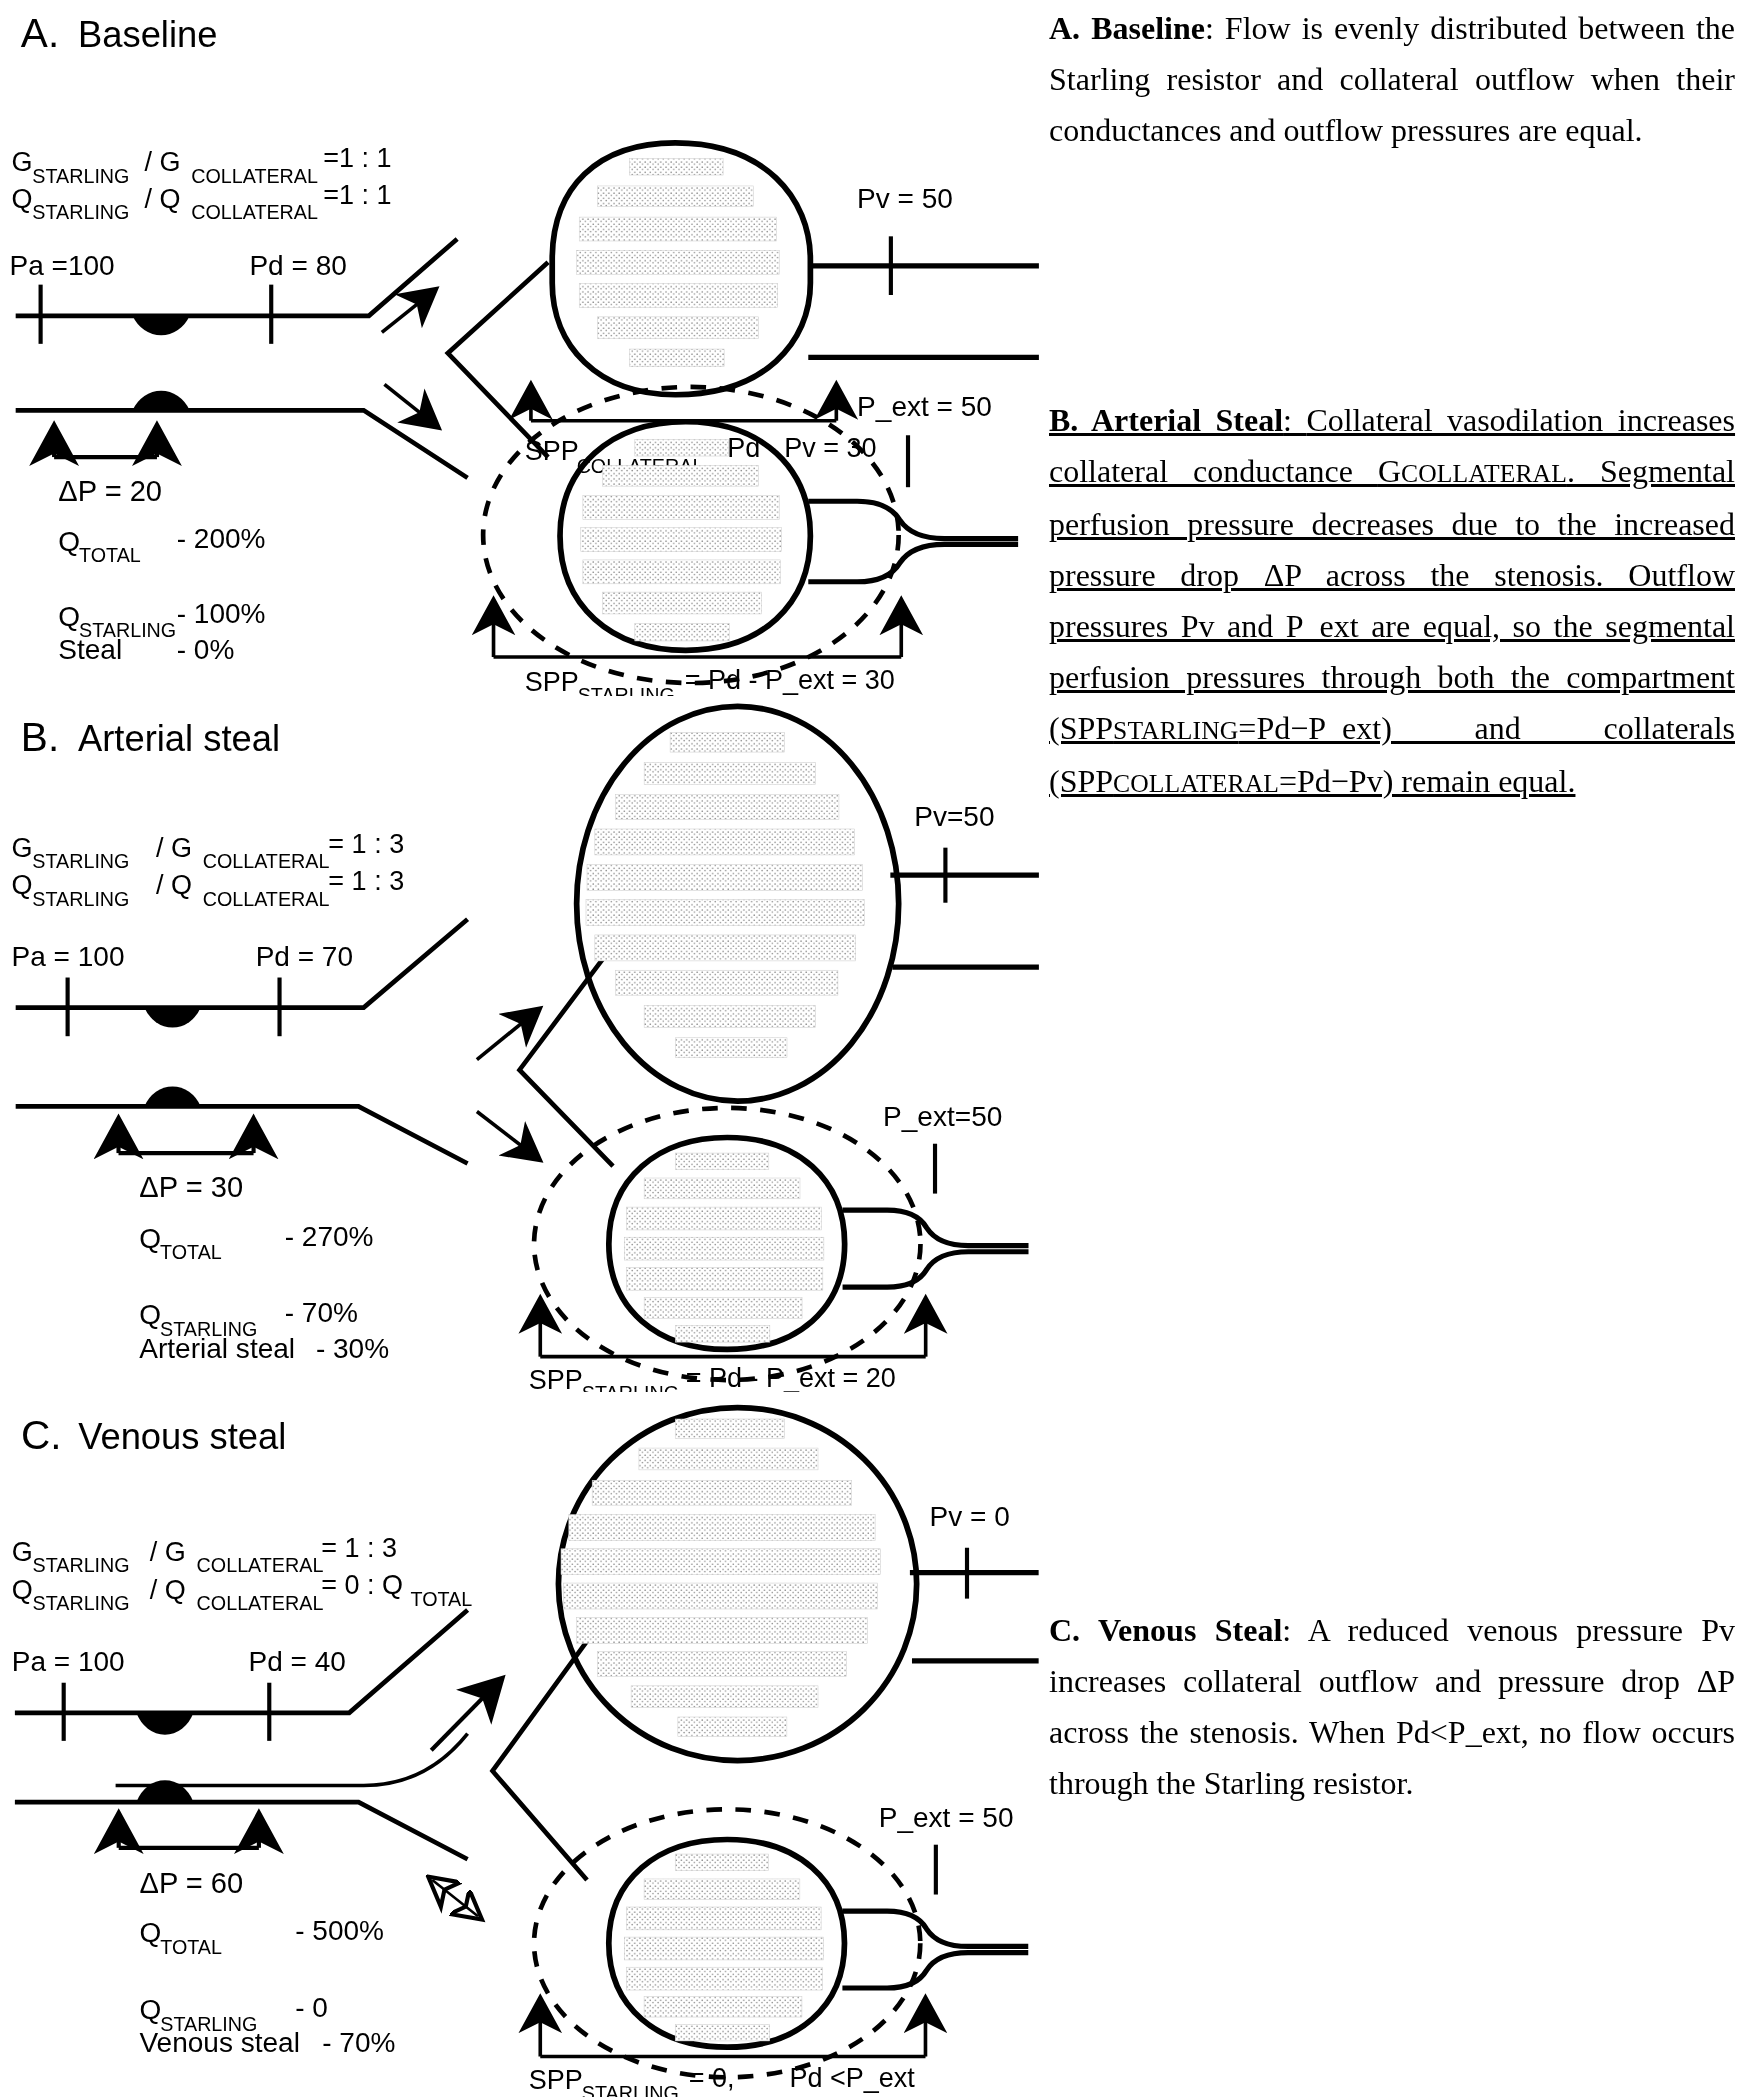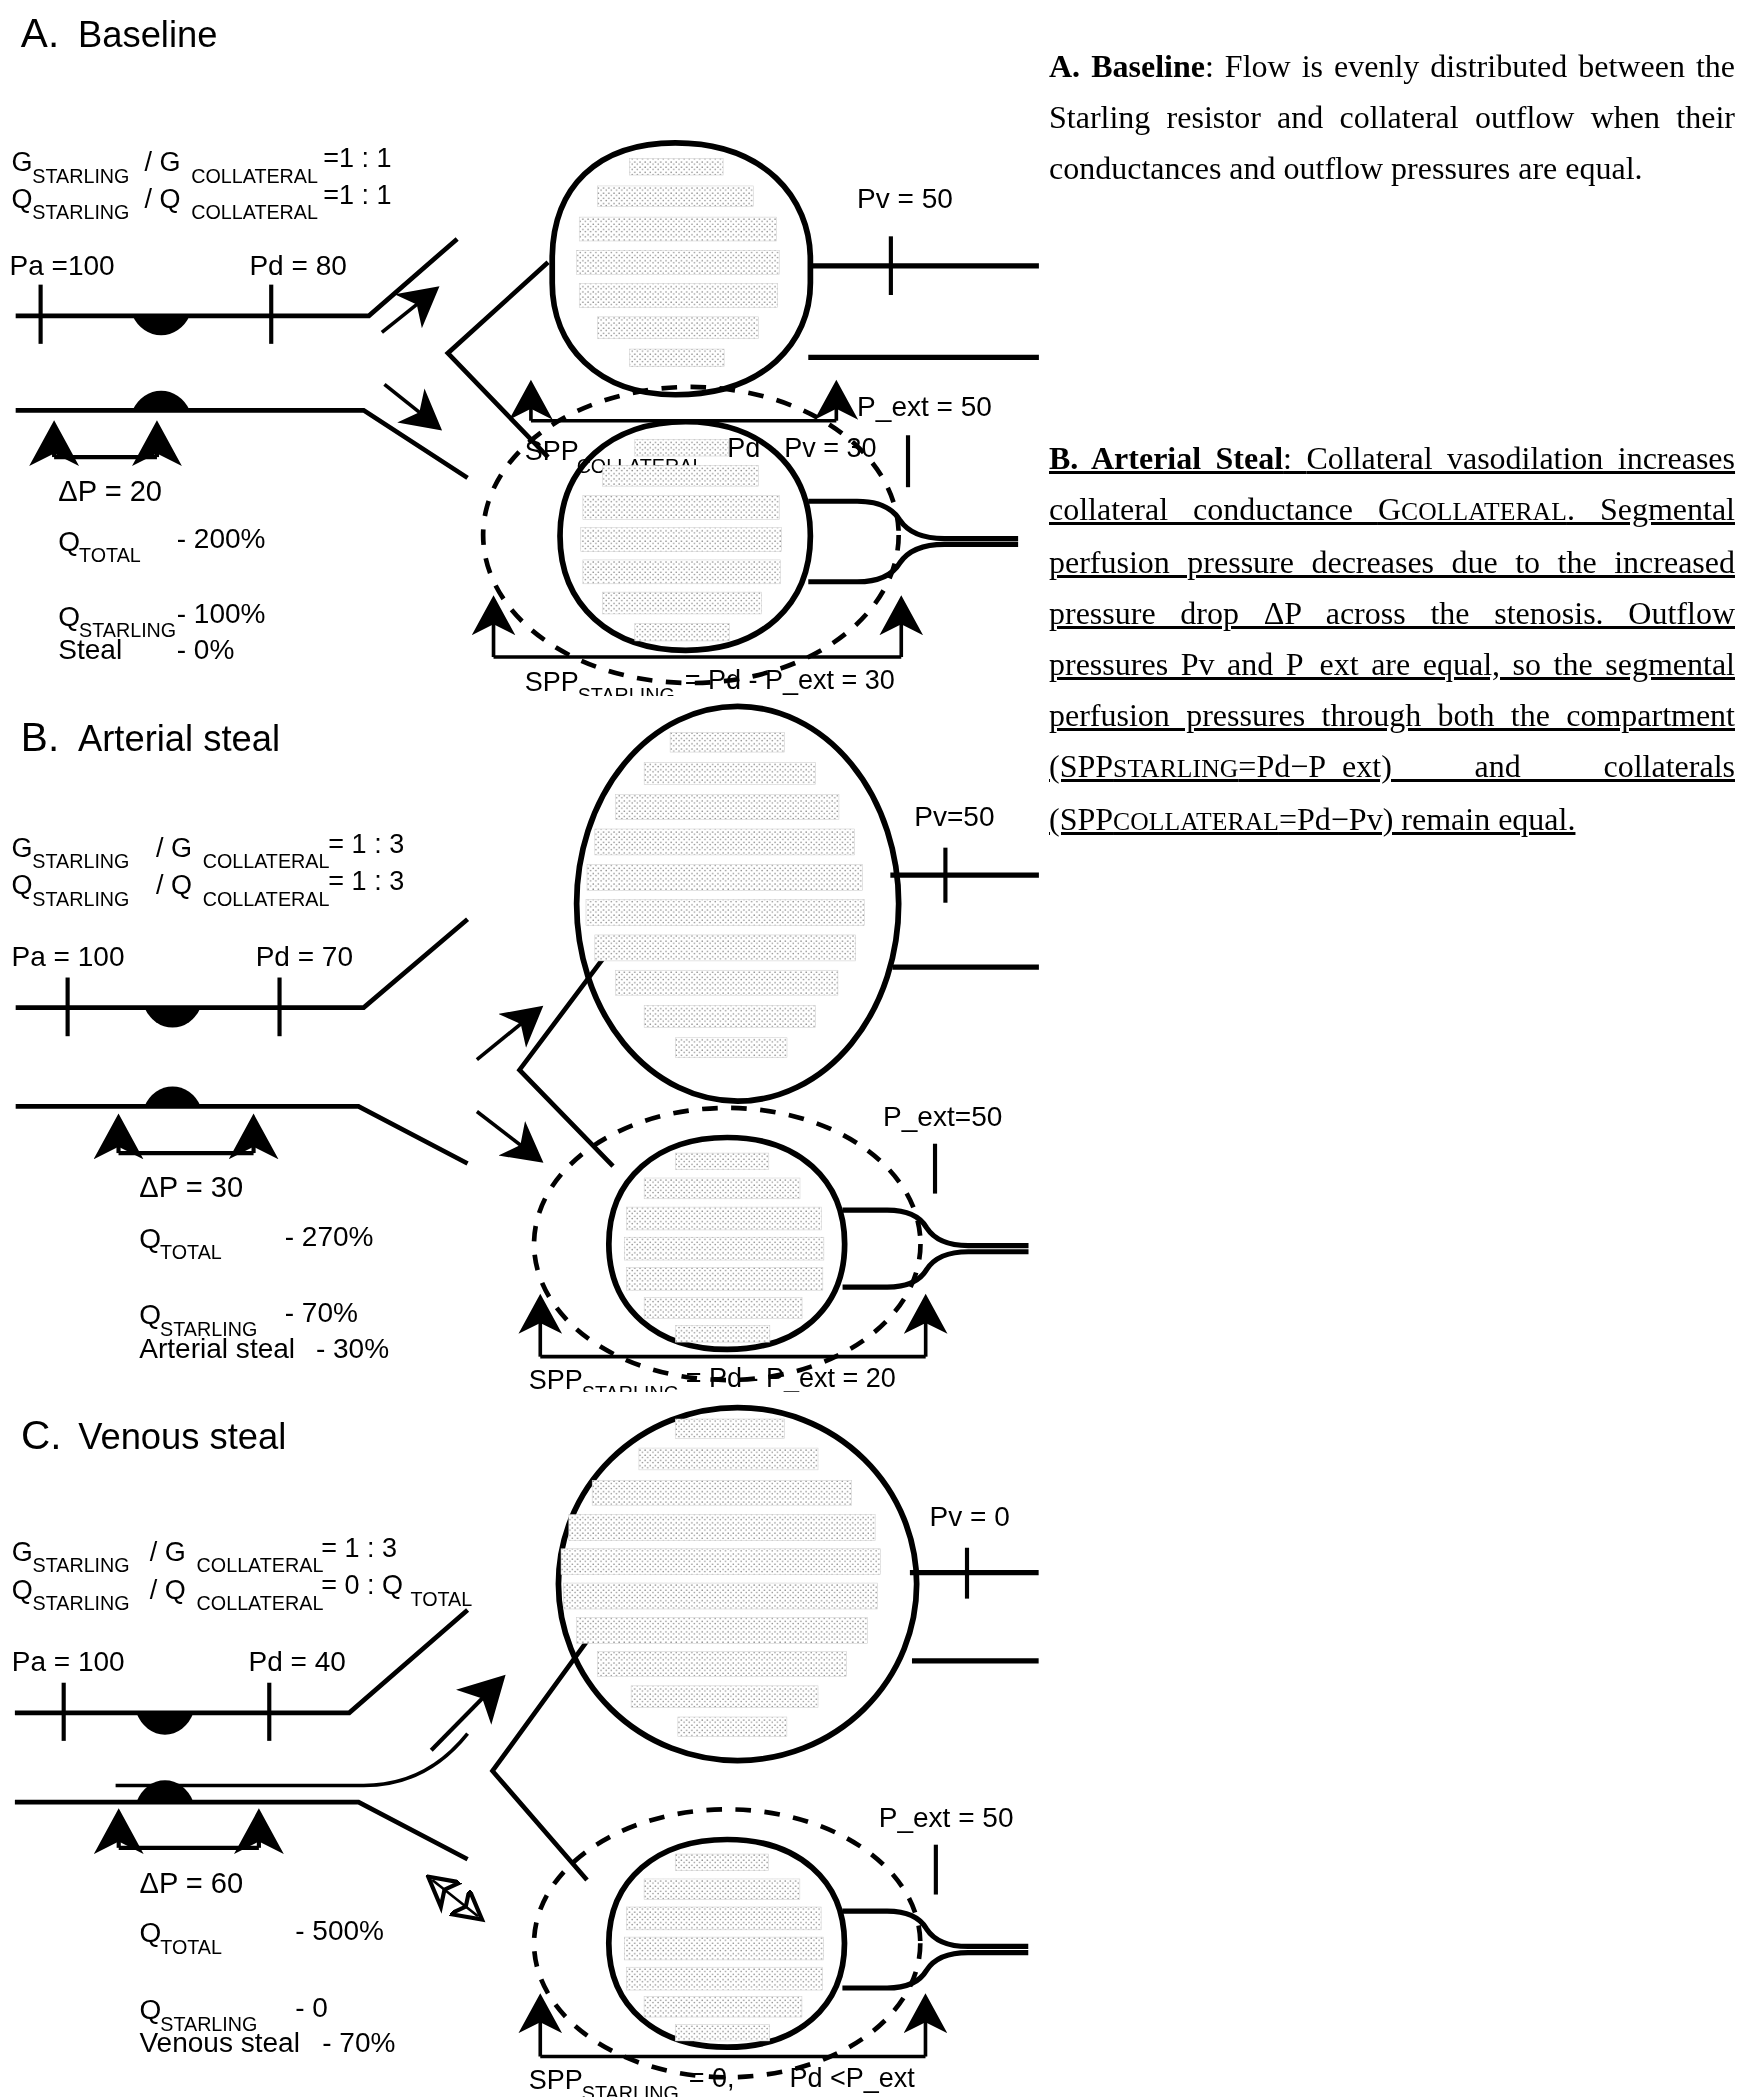--- a/index.html
+++ b/index.html
@@ -17,21 +17,20 @@
 
   
   .para{
     font-family:"Liberation Serif", serif;
     font-size:32px;
     line-height:51px;
     text-align:justify;
     color:#000;
     position:absolute;
     width:686px;
-    margin-top:38px;
   }
   .para b{font-weight:bold;}
   .sc{font-size:0.80em;letter-spacing:0.1px;}
   #para-a{top:3.1px;}
   #para-b{top:395px;text-decoration:underline;}
   #para-c{top:1605px;}
 </style>
 </head>
 <body>
 
@@ -458,16 +457,19 @@
   <div class="right-col">
 
     <div class="para" id="para-a">
       <b>A. Baseline</b><span>: </span><span>Flow is evenly distributed between the Starling resistor and collateral outflow when their conductances and outflow pressures are equal.</span>
     </div>
 
     <div class="para" id="para-b">
       <b>B. Arterial Steal</b><span>: </span><span>Collateral vasodilation increases collateral conductance </span><span>G</span><span class="sc">COLLATERAL</span><span>. Segmental perfusion pressure decreases due to the increased pressure drop ΔP across the stenosis. Outflow pressures Pv and P_ext are equal, so the segmental perfusion pressures through both the compartment (SPP</span><span class="sc">STARLING</span><span>=Pd−P_ext) and collaterals (SPP</span><span class="sc">COLLATERAL</span><span>=Pd−Pv) remain equal.</span>
     </div>
 
+    <div class="para" id="para-c">
+      <b>C. Venous Steal</b><span>: </span><span>A reduced venous pressure Pv increases collateral outflow and pressure drop ΔP across the stenosis. When Pd&lt;P_ext, no flow occurs through the Starling resistor.</span>
+    </div>
 
   </div>
 </div>
 
 
 </body></html>

